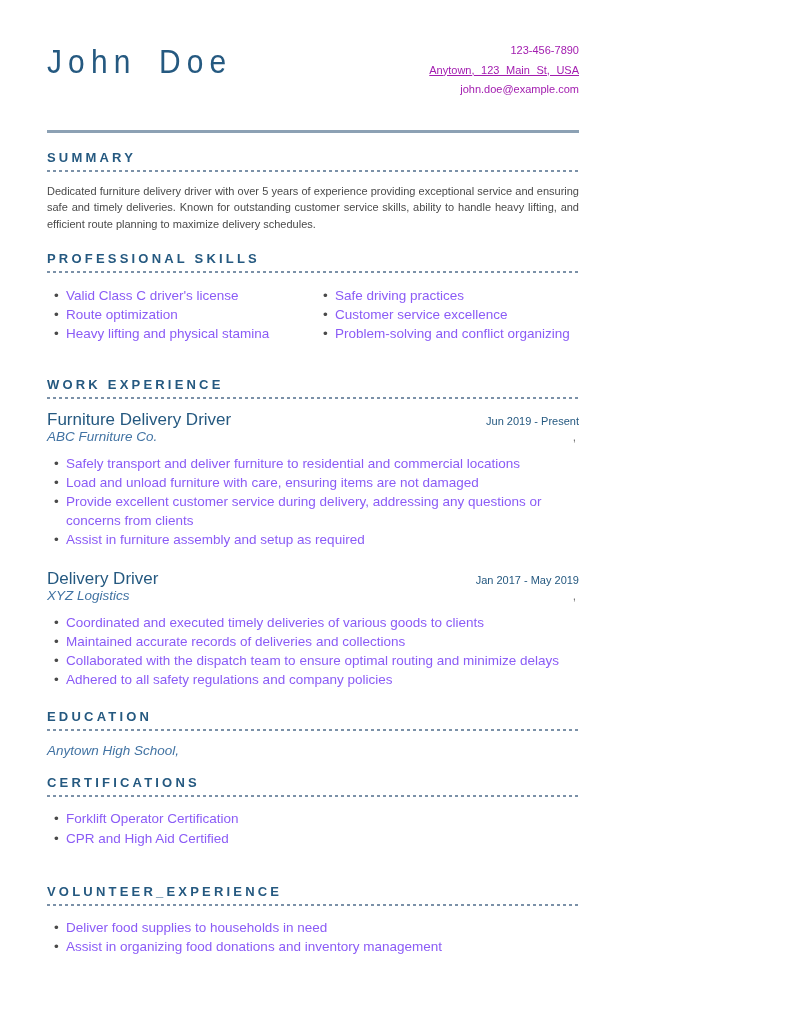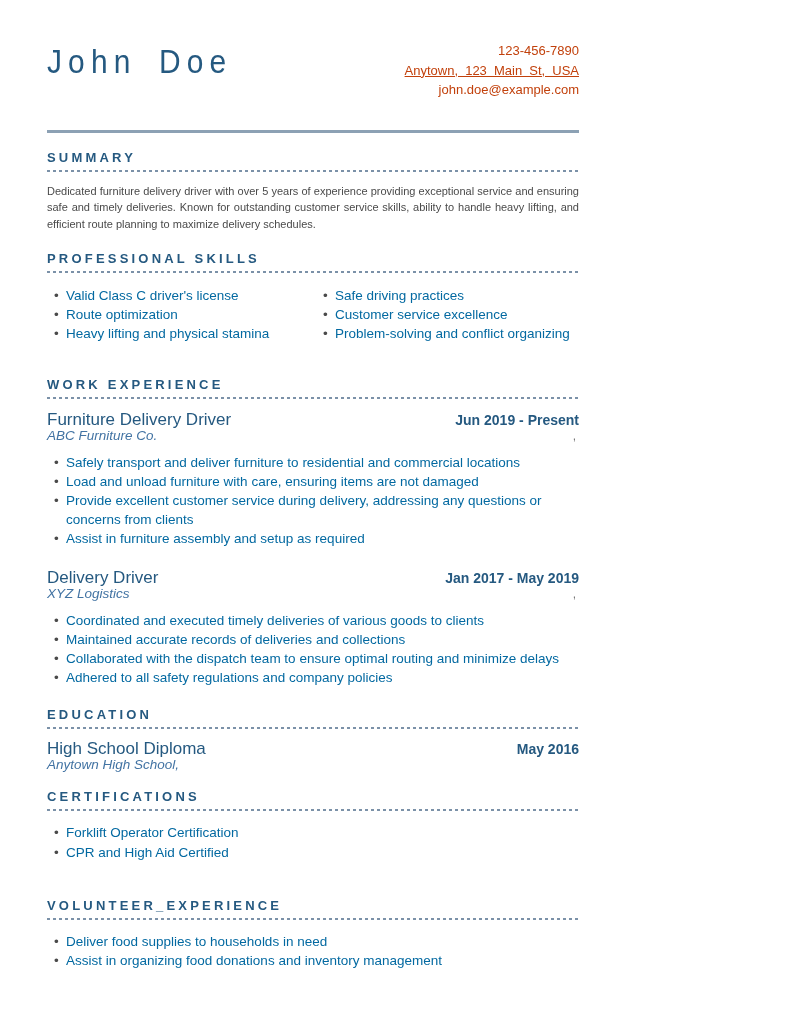--- a/index.html
+++ b/index.html
@@ -30,23 +30,23 @@
     letter-spacing: 7px;
     word-spacing: 9px;
     color: var(--primary);
     transform: scaleX(0.88);
     transform-origin: left center;
     white-space: nowrap;
   }
   .contact {
     padding-top: 3px;
     text-align: right;
-    font-size: 13px;
+    font-size: 11px;
     line-height: 19.5px;
-    color: #c2410c;
+    color: #a21caf;
   }
   .contact .address { word-spacing: 3.5px; text-decoration: underline; }
   .header-divider {
     margin-top: 30px;
     height: 3px;
     background: var(--divider);
   }
   
   .section-title {
     font-size: 13px;
@@ -74,21 +74,21 @@
     display: grid;
     grid-template-columns: 1fr 1fr;
     column-gap: 6px;
   }
   ul { list-style: none; }
   li.bullet {
     position: relative;
     padding-left: 19px;
     font-size: 13.5px;
     line-height: 19.2px;
-    color: #0369a1;
+    color: #8b5cf6;
   }
   li.bullet::before {
     content: "\2022";
     position: absolute;
     left: 7px; top: 0;
     color: #4a4a4a;
   }
   .sec-work { margin-top: 34px; }
   .job { margin-top: 13px; }
   .job + .job { margin-top: 21px; }
@@ -97,22 +97,22 @@
     justify-content: space-between;
     align-items: baseline;
   }
   .job-title, .edu-degree {
     font-size: 17px;
     font-weight: normal;
     color: var(--primary);
     line-height: 16px;
   }
   .job-dates, .edu-date {
-    font-size: 14px;
-    font-weight: bold;
+    font-size: 11px;
+    font-weight: normal;
     color: var(--primary);
     line-height: 16px;
   }
   .job-company, .edu-school {
     font-size: 13.5px;
     font-style: italic;
     color: var(--secondary);
     line-height: 15px;
   }
   .loc-comma {
@@ -205,24 +205,20 @@
         <li class="bullet">Adhered to all safety regulations and company policies</li>
       </ul>
     </div>
   </div>
 
   <div class="sec-education">
     <div class="section-title">EDUCATION</div>
     <div class="section-rule"></div>
     <div class="edu-rows">
       <div class="row">
-        <div class="edu-degree">High School Diploma</div>
-        <div class="edu-date">May 2016</div>
-      </div>
-      <div class="row">
         <div class="edu-school">Anytown High School,</div>
       </div>
     </div>
   </div>
 
   <div class="sec-certs">
     <div class="section-title">CERTIFICATIONS</div>
     <div class="section-rule"></div>
     <ul class="cert-list">
       <li class="bullet">Forklift Operator Certification</li>

